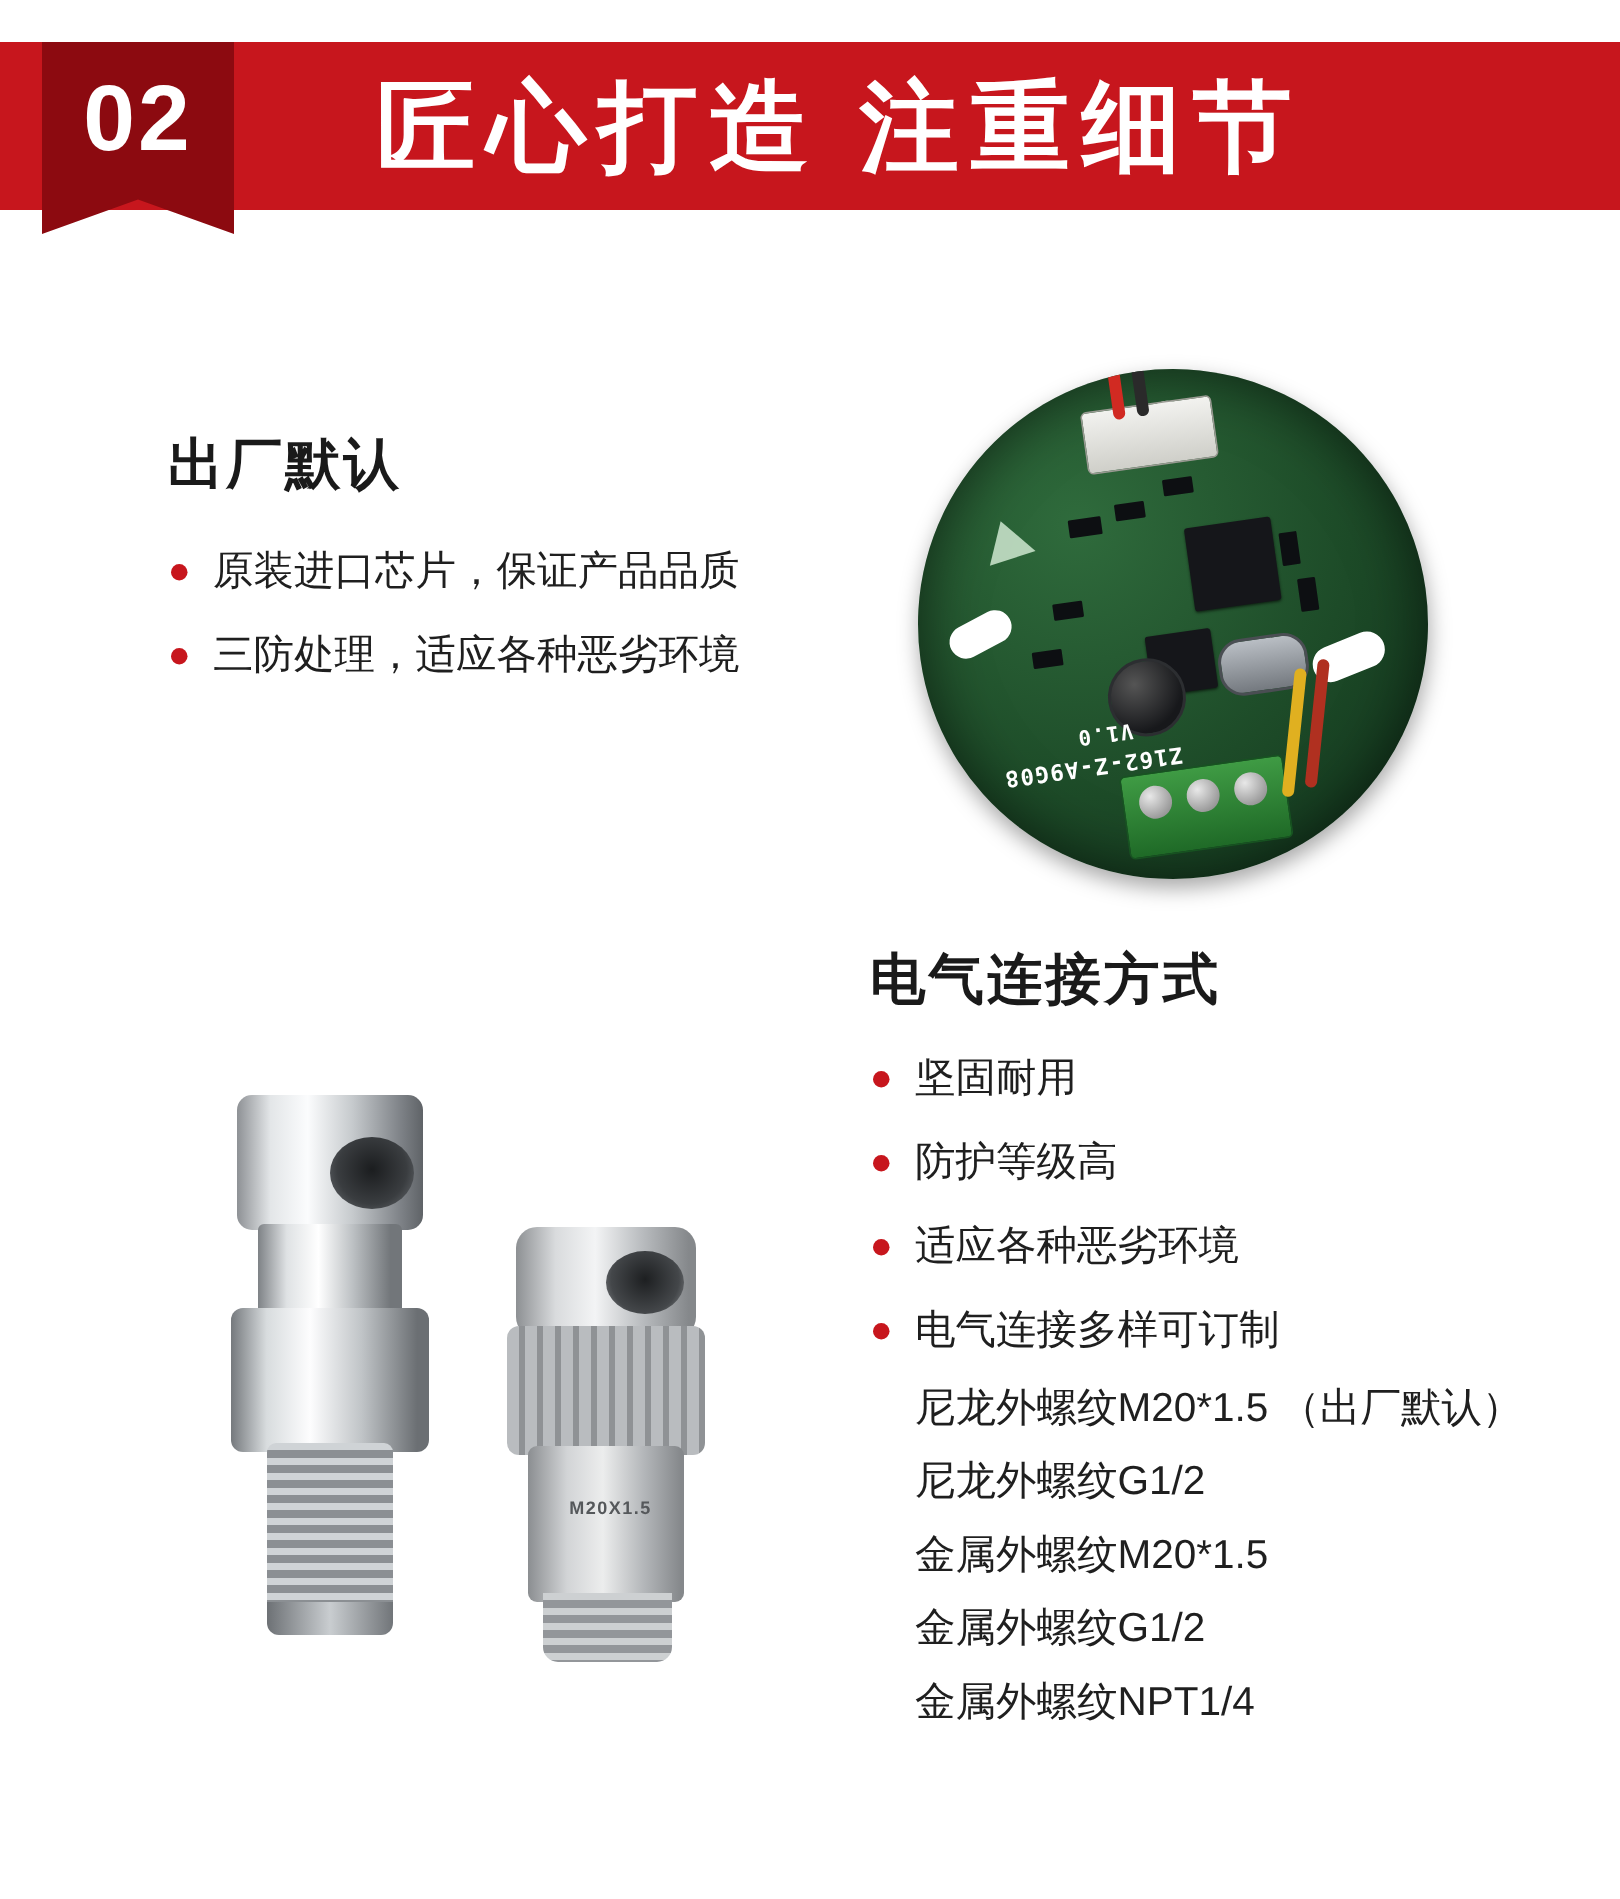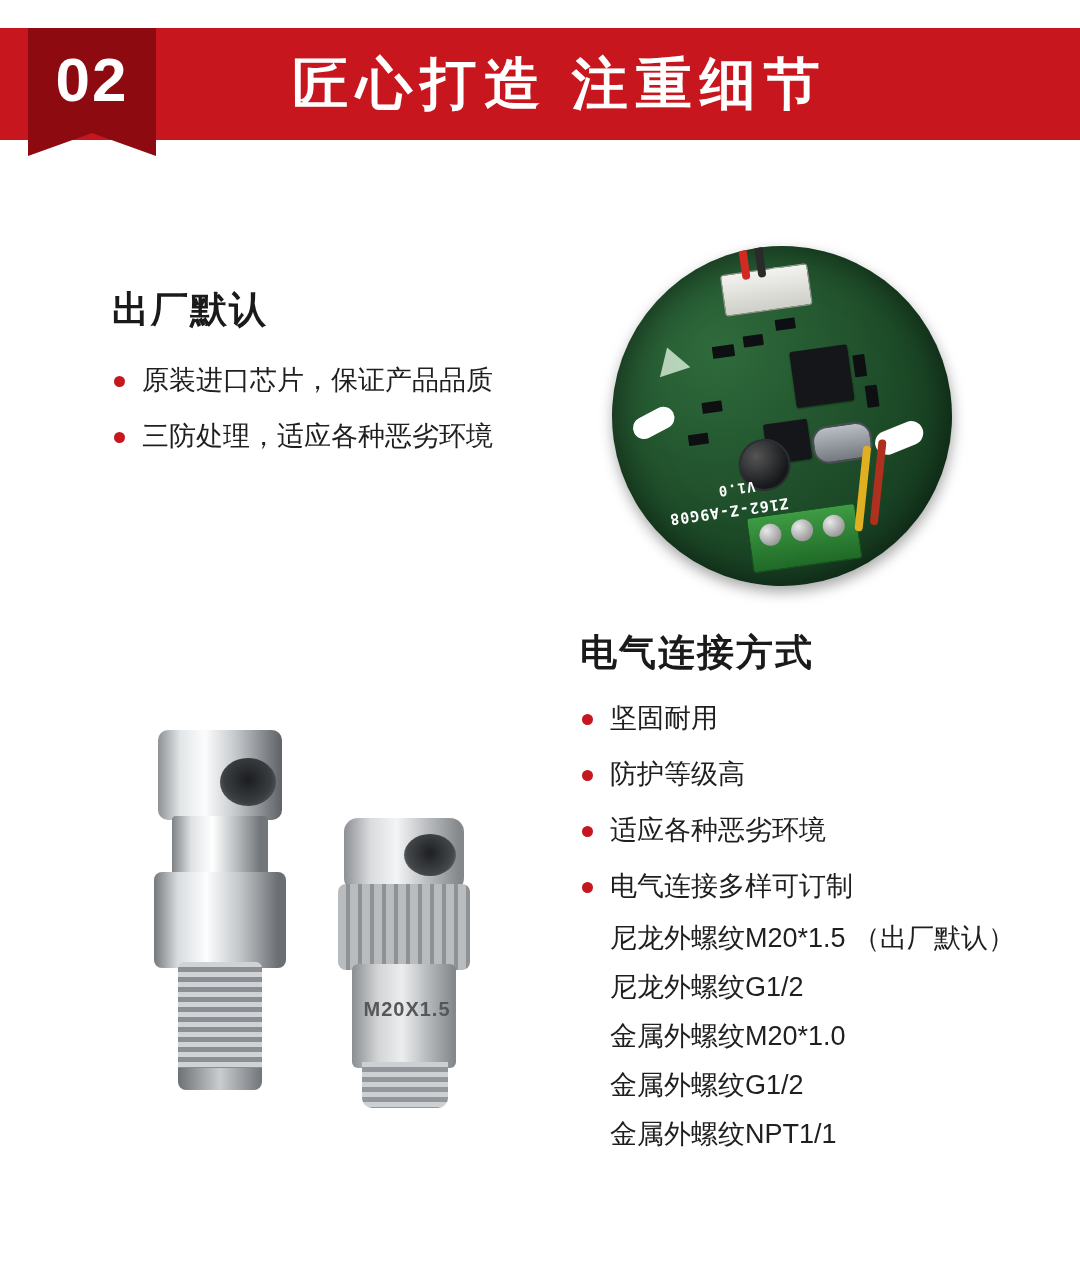--- a/index.html
+++ b/index.html
@@ -48,21 +48,21 @@
   }
   .banner-title {
     position: absolute;
     left: 180px;
     top: 28px;
     width: 760px;
     height: 112px;
     line-height: 112px;
     text-align: center;
     color: #ffffff;
-    font-size: 56px;
+    font-size: 66px;
     font-weight: bold;
     letter-spacing: 8px;
   }
 
   
   .section-heading {
     position: absolute;
     font-size: 37px;
     font-weight: bold;
     color: #1a1a1a;
@@ -321,21 +321,21 @@
     background: repeating-linear-gradient(180deg,#cdd0d2 0 5px,#93969a 5px 10px);
     border-radius: 0 0 10px 10px;
   }
   .ny-text {
     position: absolute;
     left: 44px;
     top: 180px;
     width: 90px;
     text-align: center;
     color: #55585b;
-    font-size: 20px;
+    font-size: 12px;
     font-weight: bold;
     letter-spacing: 1px;
   }
 </style>
 </head>
 <body>
 
 <div class="banner"></div>
 <div class="banner-number-box"></div>
 <div class="banner-number">02</div>
@@ -383,23 +383,23 @@
 <div class="section-heading" id="block-elec-heading">电气连接方式</div>
 
 <ul class="bullet-list" id="block-elec-list">
   <li>坚固耐用</li>
   <li>防护等级高</li>
   <li>适应各种恶劣环境</li>
   <li>
     <span>电气连接多样可订制</span>
     <div class="sub-lines">尼龙外螺纹M20*1.5 （出厂默认）</div>
     <div class="sub-lines">尼龙外螺纹G1/2</div>
-    <div class="sub-lines">金属外螺纹M20*1.0</div>
+    <div class="sub-lines">金属外螺纹M20*1.5</div>
     <div class="sub-lines">金属外螺纹G1/2</div>
-    <div class="sub-lines">金属外螺纹NPT1/1</div>
+    <div class="sub-lines">金属外螺纹NPT1/4</div>
   </li>
 </ul>
 
 <div class="conn-photo">
   <div class="metal-gland">
     <div class="mg-part mg-cap">
       <div class="mg-cap-hole"></div>
     </div>
     <div class="mg-part mg-neck"></div>
     <div class="mg-part mg-hex"></div>

